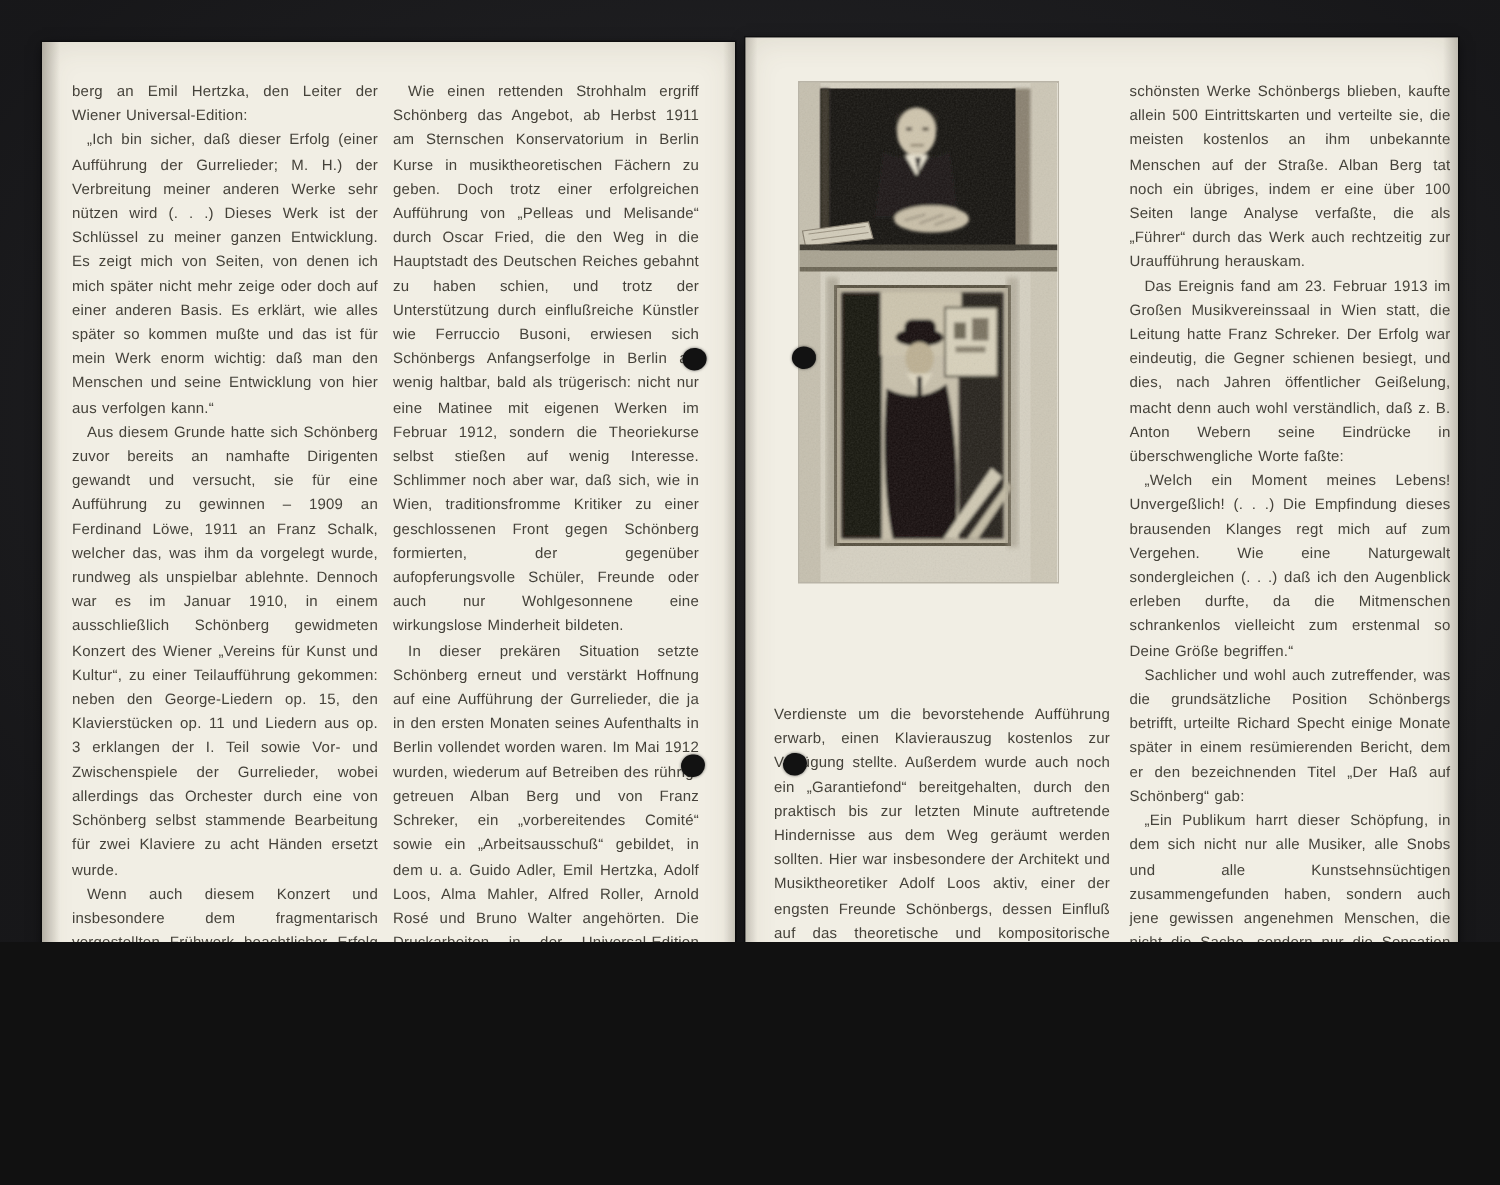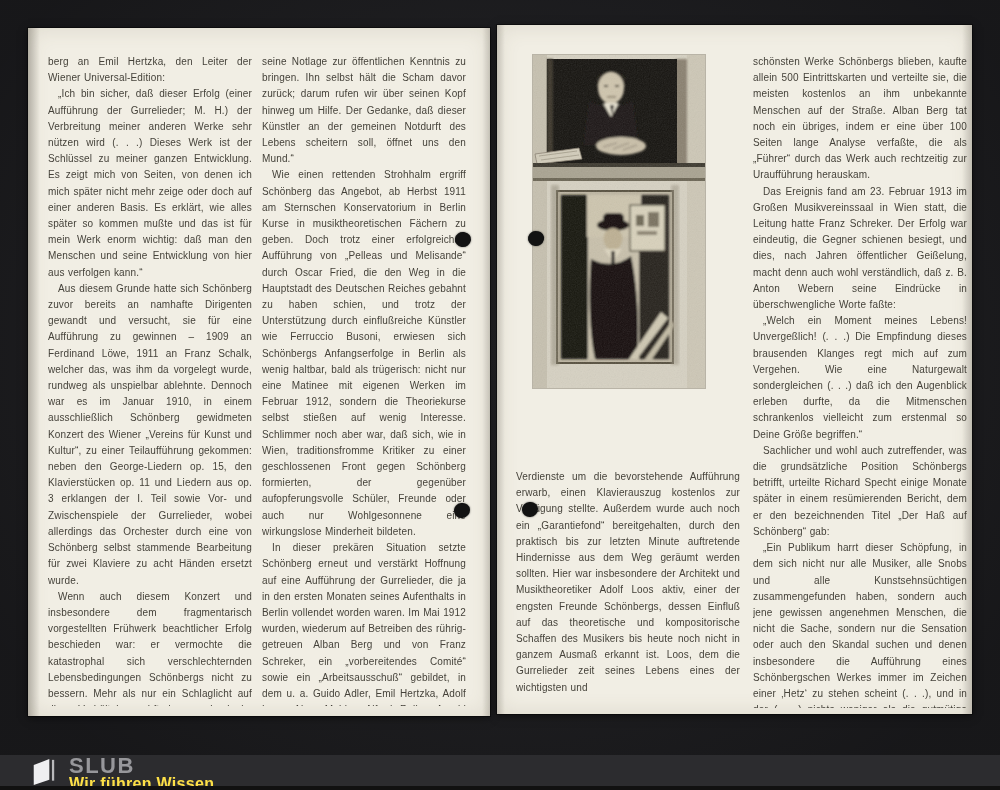--- a/index.html
+++ b/index.html
@@ -1,17 +1,17 @@
 <!DOCTYPE html>
 <html lang="de"><head>
 <meta charset="utf-8">
 <style>
   html,body { margin:0; padding:0; background:#111; }
   .stage {
-    position:relative; width:1000px; height:786px; overflow:hidden;
+    position:relative; width:1000px; height:628px; overflow:hidden;
     background:
       radial-gradient(ellipse at 50% 45%, rgba(255,255,255,0.03), rgba(0,0,0,0.25) 85%),
       #1f1f22;
     font-family:"Liberation Sans", sans-serif;
   }
   
   .page {
     position:absolute; background:#f1eee4;
     box-shadow: 0 0 0 1px rgba(0,0,0,0.4), 0 2px 8px rgba(0,0,0,0.5),
                 inset 0 0 22px rgba(100,88,60,0.14);
@@ -99,21 +99,20 @@
 
   <div class="page page-left">
     <div class="col col-l1">
       <p class="cont">berg an Emil Hertzka, den Leiter der Wiener Universal-Edition:</p>
       <p>„Ich bin sicher, daß dieser Erfolg (einer Aufführung der Gurrelieder; M. H.) der Verbreitung meiner anderen Werke sehr nützen wird (. . .) Dieses Werk ist der Schlüssel zu meiner ganzen Entwicklung. Es zeigt mich von Seiten, von denen ich mich später nicht mehr zeige oder doch auf einer anderen Basis. Es erklärt, wie alles später so kommen mußte und das ist für mein Werk enorm wichtig: daß man den Menschen und seine Entwicklung von hier aus verfolgen kann.“</p>
       <p>Aus diesem Grunde hatte sich Schönberg zuvor bereits an namhafte Dirigenten gewandt und versucht, sie für eine Aufführung zu gewinnen – 1909 an Ferdinand Löwe, 1911 an Franz Schalk, welcher das, was ihm da vorgelegt wurde, rundweg als unspielbar ablehnte. Dennoch war es im Januar 1910, in einem ausschließlich Schönberg gewidmeten Konzert des Wiener „Vereins für Kunst und Kultur“, zu einer Teilaufführung gekommen: neben den George-Liedern op. 15, den Klavierstücken op. 11 und Liedern aus op. 3 erklangen der I. Teil sowie Vor- und Zwischenspiele der Gurrelieder, wobei allerdings das Orchester durch eine von Schönberg selbst stammende Bearbeitung für zwei Klaviere zu acht Händen ersetzt wurde.</p>
       <p>Wenn auch diesem Konzert und insbesondere dem fragmentarisch vorgestellten Frühwerk beachtlicher Erfolg beschieden war: er vermochte die katastrophal sich verschlechternden Lebensbedingungen Schönbergs nicht zu bessern. Mehr als nur ein Schlaglicht auf diese Verhältnisse wirft denn auch ein im September 1911 von Alban Berg veröffentlichter „Aufruf“, in dem es u. a. heißt:</p>
 
     </div>
     <div class="col col-l2">
-      <p class="cont">seine Notlage zur öffentlichen Kenntnis zu bringen. Ihn selbst hält die Scham davor zurück; darum rufen wir über seinen Kopf hinweg um Hilfe. Der Gedanke, daß dieser Künstler an der gemeinen Notdurft des Lebens scheitern soll, öffnet uns den Mund.“</p>
       <p>Wie einen rettenden Strohhalm ergriff Schönberg das Angebot, ab Herbst 1911 am Sternschen Konservatorium in Berlin Kurse in musiktheoretischen Fächern zu geben. Doch trotz einer erfolgreichen Aufführung von „Pelleas und Melisande“ durch Oscar Fried, die den Weg in die Hauptstadt des Deutschen Reiches gebahnt zu haben schien, und trotz der Unterstützung durch einflußreiche Künstler wie Ferruccio Busoni, erwiesen sich Schönbergs Anfangserfolge in Berlin als wenig haltbar, bald als trügerisch: nicht nur eine Matinee mit eigenen Werken im Februar 1912, sondern die Theoriekurse selbst stießen auf wenig Interesse. Schlimmer noch aber war, daß sich, wie in Wien, traditionsfromme Kritiker zu einer geschlossenen Front gegen Schönberg formierten, der gegenüber aufopferungsvolle Schüler, Freunde oder auch nur Wohlgesonnene eine wirkungslose Minderheit bildeten.</p>
       <p>In dieser prekären Situation setzte Schönberg erneut und verstärkt Hoffnung auf eine Aufführung der Gurrelieder, die ja in den ersten Monaten seines Aufenthalts in Berlin vollendet worden waren. Im Mai 1912 wurden, wiederum auf Betreiben des rührig-getreuen Alban Berg und von Franz Schreker, ein „vorbereitendes Comité“ sowie ein „Arbeitsausschuß“ gebildet, in dem u. a. Guido Adler, Emil Hertzka, Adolf Loos, Alma Mahler, Alfred Roller, Arnold Rosé und Bruno Walter angehörten. Die Druckarbeiten in der Universal-Edition waren soweit gediehen, daß der Verlag jedem, der sich</p>
     </div>
   </div>
 
   <div class="page page-right">
     <figure class="photo" aria-label="Schwarzweißfotografie: Alban Berg im Fenster der Wiener Wohnung, darunter das von Arnold Schönberg gemalte Ölbild">
       <svg viewBox="0 0 172 333" preserveAspectRatio="none">
         <defs>
           <filter id="soft">

